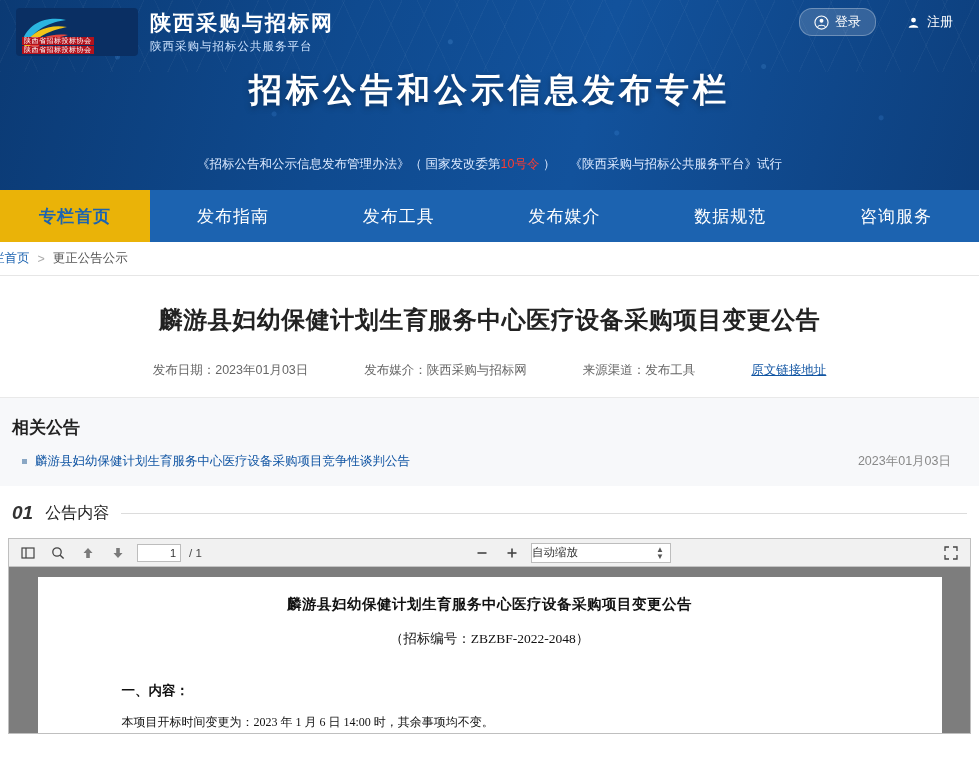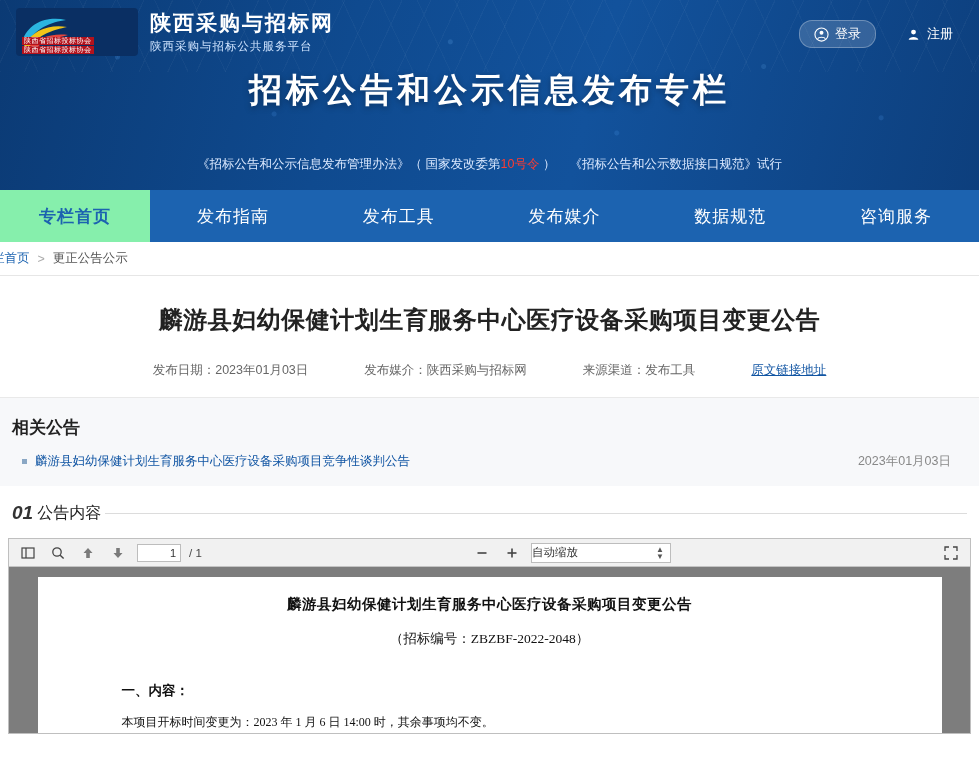--- a/index.html
+++ b/index.html
@@ -65,21 +65,21 @@
   .brand-text { display: flex; flex-direction: column; justify-content: center; }
   .brand-title {
     color: #ffffff; font-size: 21px; font-weight: bold; letter-spacing: 2px;
     line-height: 1.25;
   }
   .brand-sub {
     color: #cfe4ff; font-size: 11.5px; letter-spacing: 1px; margin-top: 3px;
   }
 
   .acct {
-    position: absolute; right: 12px; top: 20px;
+    position: absolute; right: 12px; top: 8px;
     display: flex; align-items: center; gap: 16px; z-index: 3;
   }
   .acct-btn {
     display: flex; align-items: center; gap: 6px;
     color: #fff; font-size: 13px;
     padding: 4px 14px;
     border-radius: 13px;
     cursor: pointer;
   }
   .acct-btn.filled { background: rgba(255,255,255,0.16); border: 1px solid rgba(255,255,255,.28); }
@@ -111,21 +111,21 @@
   }
   .nav-item {
     flex: 1;
     display: flex; align-items: center; justify-content: center;
     color: #ffffff;
     font-size: 17px;
     letter-spacing: 1px;
     cursor: pointer;
   }
   .nav-item.active {
-    background: #86efac;
+    background: #eab308;
     color: #1c63b0;
     font-weight: bold;
     max-width: 150px;
     flex: 0 0 150px;
   }
 
   
   .crumb {
     height: 34px;
     display: flex; align-items: center;
@@ -175,21 +175,21 @@
   .related-link {
     display: flex; align-items: center; gap: 8px;
     color: #1155a3; cursor: pointer;
   }
   .bullet { width: 5px; height: 5px; background: #8aa7c4; display: inline-block; }
   .related-date { color: #888; }
 
   
   .section {
     padding: 16px 12px 8px 12px;
-    display: flex; align-items: center; gap: 4px;
+    display: flex; align-items: center; gap: 12px;
   }
   .sec-num {
     font-size: 19px; font-style: italic; color: #333; font-weight: bold;
   }
   .sec-title { font-size: 16px; color: #222; }
   .sec-rule { flex: 1; height: 1px; background: #dcdcdc; }
 
   
   .pdf {
     margin: 6px 8px 0 8px;
@@ -289,21 +289,21 @@
         <circle cx="8" cy="5.4" r="2.6" fill="#ffffff"></circle>
         <path d="M2.8 13.6 C3.6 9.8 12.4 9.8 13.2 13.6" fill="#ffffff"></path>
       </svg>
       <span>注册</span>
     </div>
   </div>
 
   <div class="hero-title">招标公告和公示信息发布专栏</div>
 
   <div class="hero-sub">
-    <span>《招标公告和公示信息发布管理办法》（ 国家发改委第</span><span class="red">10号令</span><span> ）</span>&nbsp;&nbsp;&nbsp;&nbsp;<span>《招标公告和公示数据接口规范》试行</span>
+    <span>《招标公告和公示信息发布管理办法》（ 国家发改委第</span><span class="red">10号令</span><span> ）</span>&nbsp;&nbsp;&nbsp;&nbsp;<span>《陕西采购与招标公共服务平台》试行</span>
   </div>
 </div>
 
 <div class="nav">
   <div class="nav-item active">专栏首页</div>
   <div class="nav-item">发布指南</div>
   <div class="nav-item">发布工具</div>
   <div class="nav-item">发布媒介</div>
   <div class="nav-item">数据规范</div>
   <div class="nav-item">咨询服务</div>

